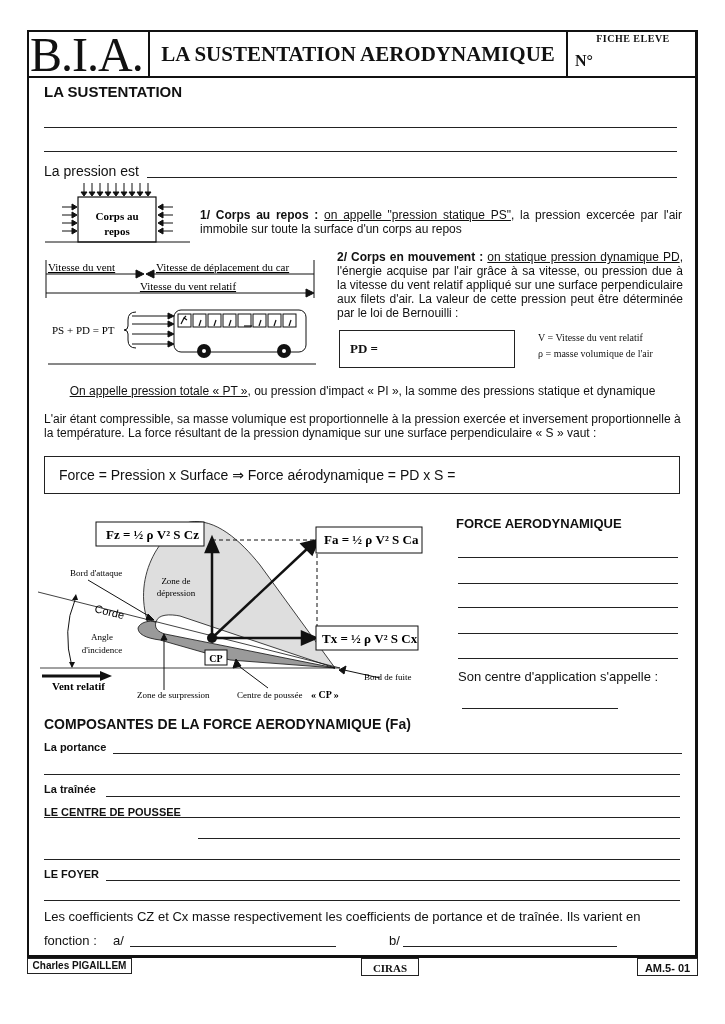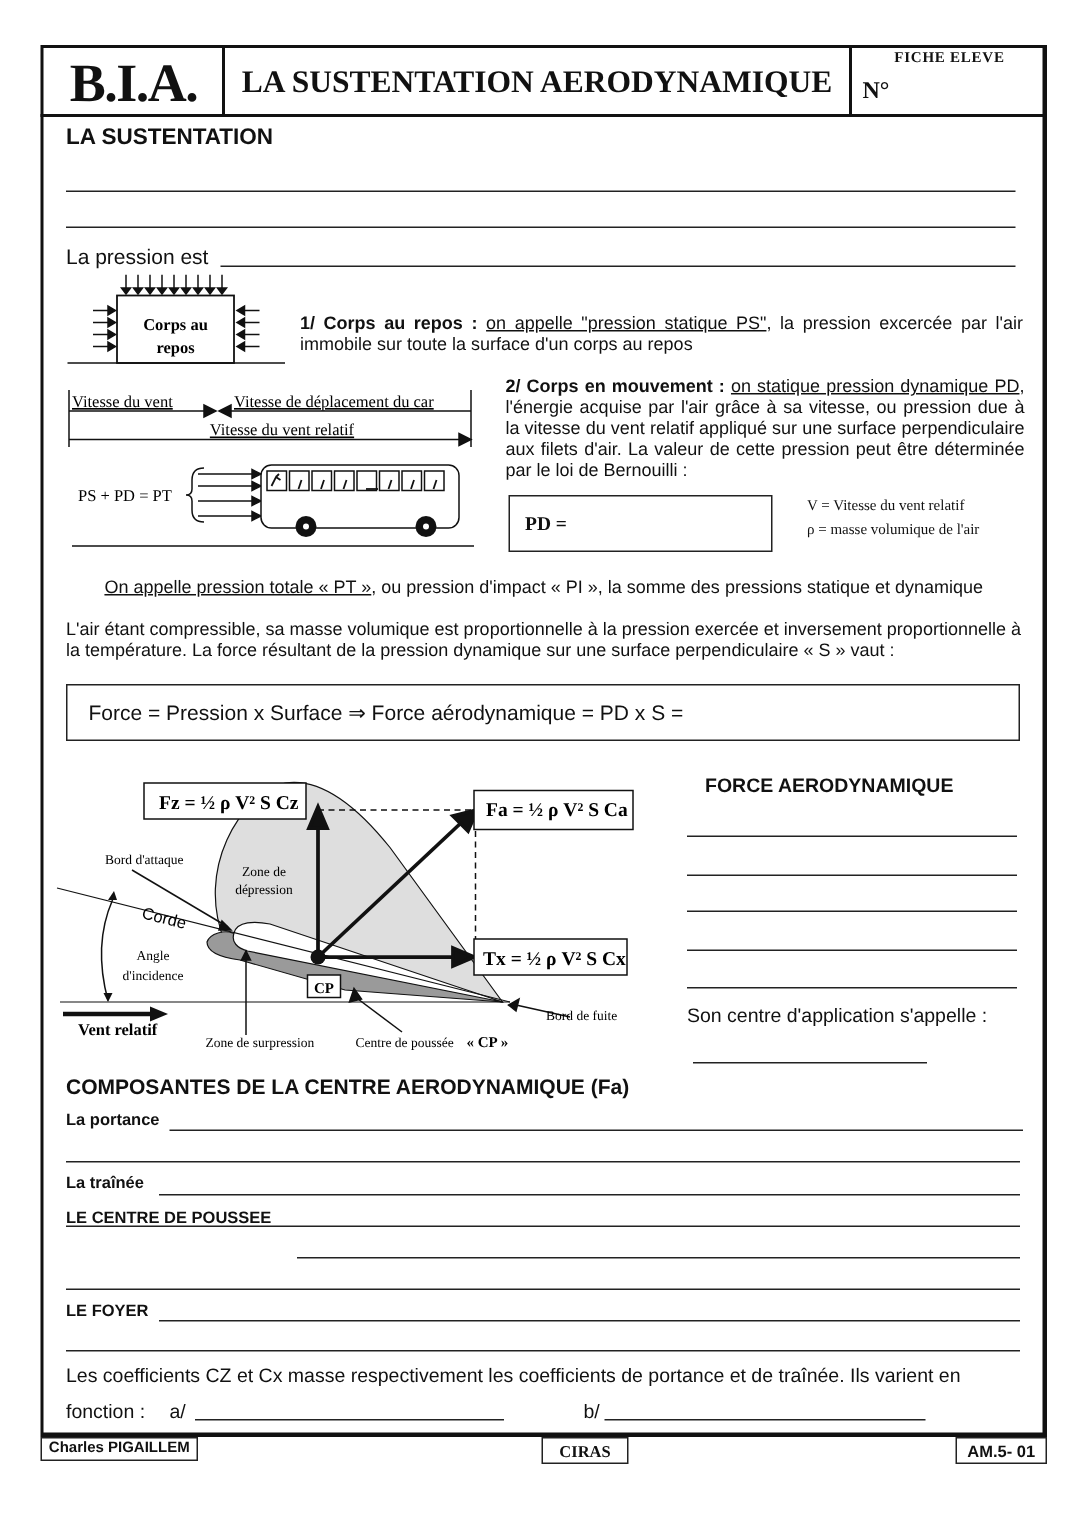--- a/index.html
+++ b/index.html
@@ -5,21 +5,21 @@
   html, body { margin: 0; padding: 0; background: #ffffff; }
   body { width: 725px; height: 1024px; position: relative; overflow: hidden; font-family: "Liberation Sans", sans-serif; color: #111; }
   .abs { position: absolute; }
   .serif { font-family: "Liberation Serif", serif; }
 
   
   #frame { left: 27px; top: 30px; width: 671px; height: 928px; border: 2px solid #111; border-right-width: 3px; border-bottom-width: 3px; box-sizing: border-box; }
   #hdr-row { left: 27px; top: 30px; width: 671px; height: 48px; border-bottom: 2px solid #111; box-sizing: border-box; }
   #hdr-div1 { left: 148px; top: 30px; width: 2px; height: 48px; background: #111; }
   #hdr-div2 { left: 566px; top: 30px; width: 2px; height: 48px; background: #111; }
-  #bia { left: 30px; top: 30px; width: 118px; height: 48px; font-size: 36px; font-weight: bold; line-height: 50px; text-align: center; letter-spacing: -1px; }
+  #bia { left: 30px; top: 30px; width: 118px; height: 48px; font-size: 48px; font-weight: normal; line-height: 50px; letter-spacing: -1px; }
   #doc-title { left: 150px; top: 30px; width: 416px; height: 48px; font-size: 21px; font-weight: bold; line-height: 48px; text-align: center; }
   #fiche { left: 568px; top: 33px; width: 130px; font-size: 10px; font-weight: bold; text-align: center; letter-spacing: 0.5px; }
   #num { left: 575px; top: 52px; font-size: 16px; font-weight: bold; }
 
   .h-sec { font-size: 15px; font-weight: bold; }
   .line { height: 0; border-top: 1px solid #222; }
   .txt { font-size: 12px; line-height: 14px; }
   .u { text-decoration: underline; }
   .justify { text-align: justify; }
 
@@ -236,30 +236,30 @@
   <text x="64" y="102" font-family="Liberation Sans, sans-serif" font-size="11" transform="rotate(14 64 102)">Corde</text>
   <text x="72" y="130" font-family="Liberation Serif, serif" font-size="9" text-anchor="middle">Angle</text>
   <text x="72" y="143" font-family="Liberation Serif, serif" font-size="9" text-anchor="middle">d'incidence</text>
   <text x="22" y="180" font-family="Liberation Serif, serif" font-size="11" font-weight="bold">Vent relatif</text>
   <text x="107" y="188" font-family="Liberation Serif, serif" font-size="9">Zone de surpression</text>
   <text x="207" y="188" font-family="Liberation Serif, serif" font-size="9">Centre de poussée</text>
   <text x="281" y="188" font-family="Liberation Serif, serif" font-size="10" font-weight="bold">« CP »</text>
   <text x="334" y="170" font-family="Liberation Serif, serif" font-size="9">Bord de fuite</text>
 </svg>
 
-<div class="abs" style="left:470px; top:516px; font-size:13px; font-weight:bold;">FORCE AERODYNAMIQUE</div>
+<div class="abs" style="left:456px; top:516px; font-size:13px; font-weight:bold;">FORCE AERODYNAMIQUE</div>
 <div class="abs line" style="left:458px; top:557px; width:220px;"></div>
 <div class="abs line" style="left:458px; top:583px; width:220px;"></div>
 <div class="abs line" style="left:458px; top:607px; width:220px;"></div>
 <div class="abs line" style="left:458px; top:633px; width:220px;"></div>
 <div class="abs line" style="left:458px; top:658px; width:220px;"></div>
 <div class="abs" style="left:458px; top:669px; font-size:13px;">Son centre d'application s'appelle :</div>
 <div class="abs line" style="left:462px; top:708px; width:156px;"></div>
 
-<div class="abs" style="left:44px; top:716px; font-size:14px; font-weight:bold;">COMPOSANTES DE LA CENTRE AERODYNAMIQUE (Fa)</div>
+<div class="abs" style="left:44px; top:716px; font-size:14px; font-weight:bold;">COMPOSANTES DE LA FORCE AERODYNAMIQUE (Fa)</div>
 
 <div class="abs" style="left:44px; top:741px; font-size:11px; font-weight:bold;">La portance</div>
 <div class="abs line" style="left:113px; top:753px; width:569px;"></div>
 <div class="abs line" style="left:44px; top:774px; width:636px;"></div>
 
 <div class="abs" style="left:44px; top:783px; font-size:11px; font-weight:bold;">La traînée</div>
 <div class="abs line" style="left:106px; top:796px; width:574px;"></div>
 <div class="abs line" style="left:44px; top:817px; width:636px;"></div>
 
 <div class="abs" style="left:44px; top:806px; font-size:11px; font-weight:bold;">LE CENTRE DE POUSSEE</div>

